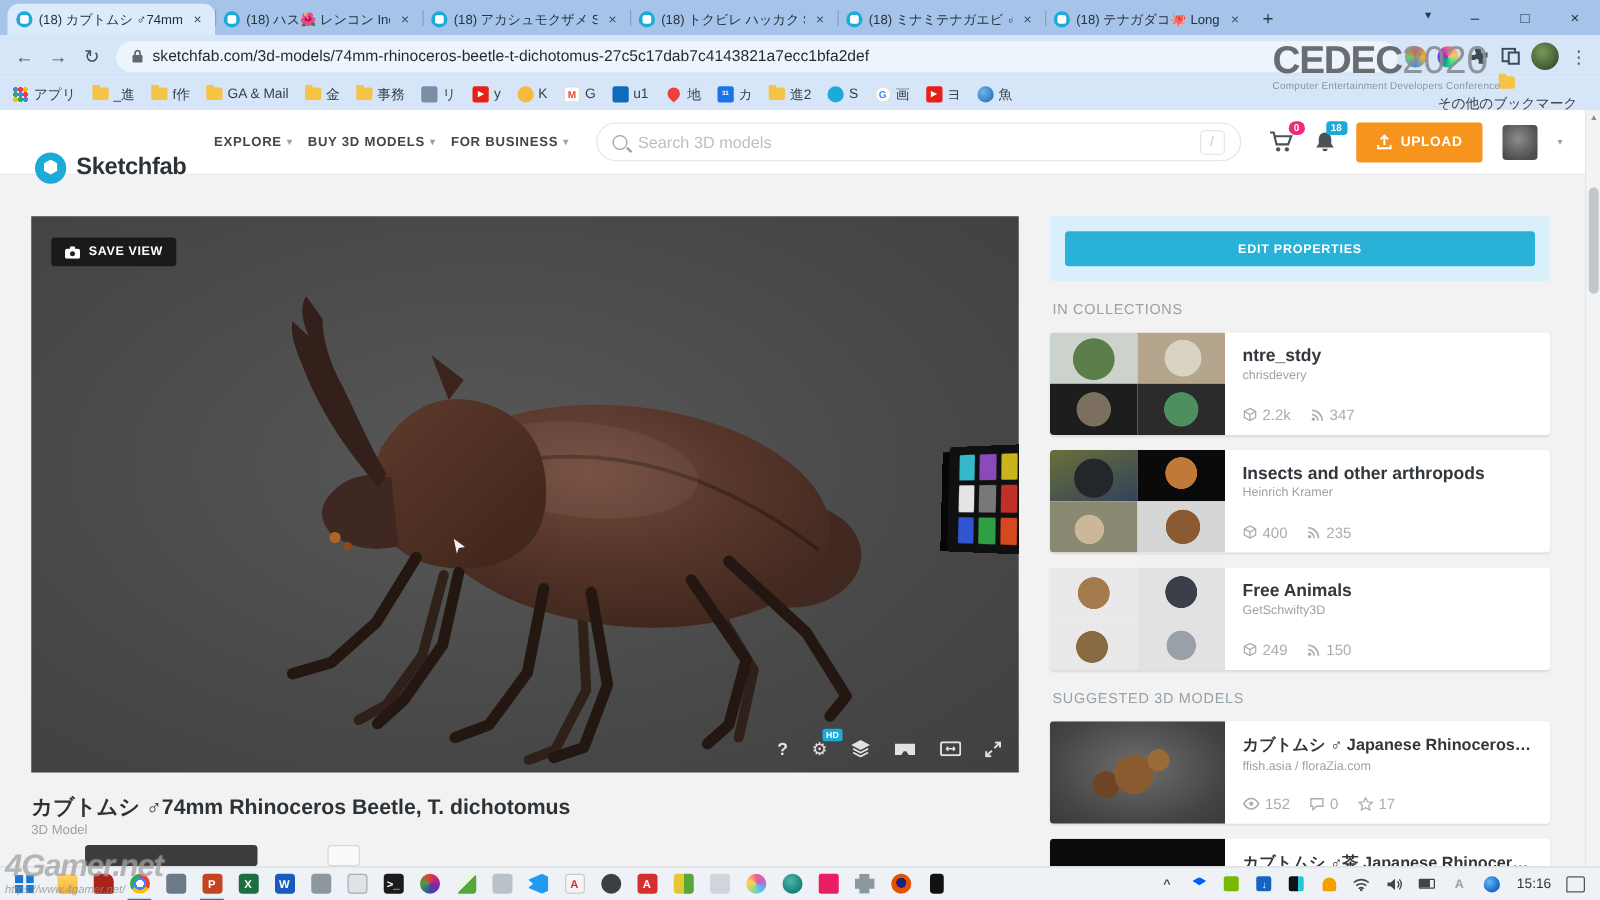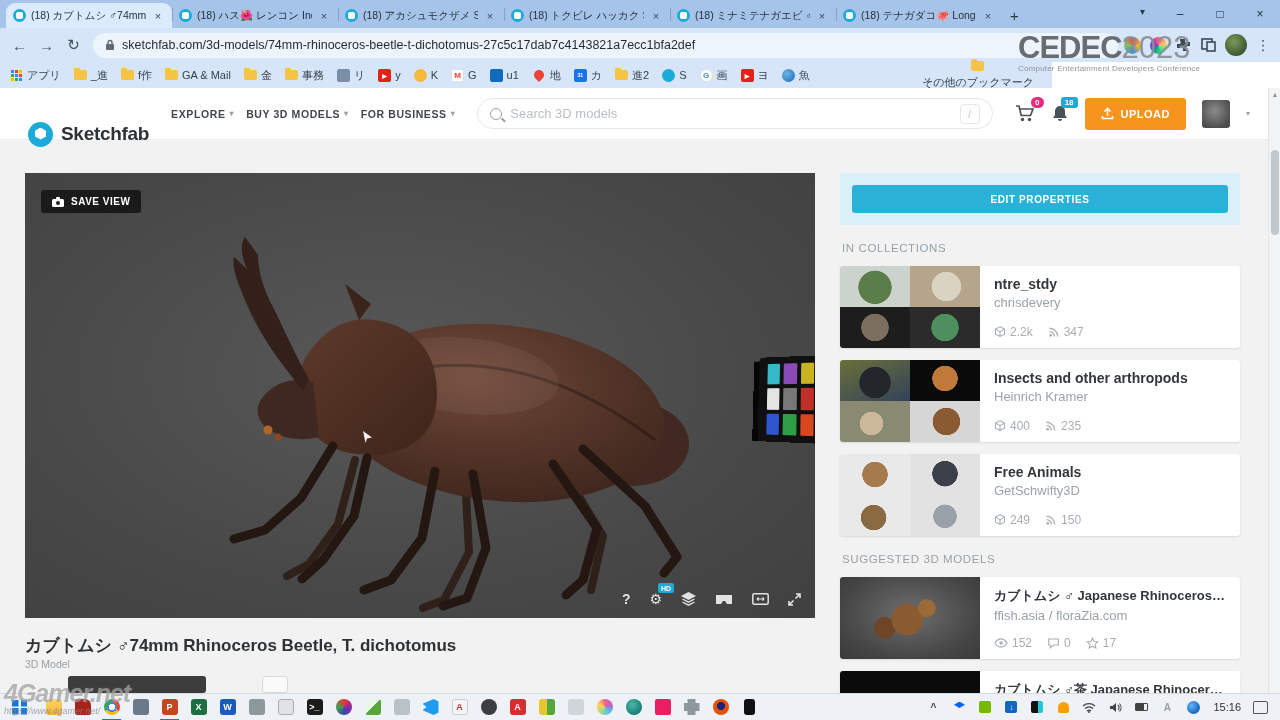--- a/index.html
+++ b/index.html
@@ -24,21 +24,21 @@
   .toolbar { position:absolute; top:28px; left:0; width:1280px; height:34px; background:#d7e5f8; display:flex; align-items:center; padding:0 6px; }
   .nav-btn { width:27px; text-align:center; font-size:15px; color:#43515c; }
   .urlbar { flex:1; height:25px; margin:0 6px; background:#eef4fc; border-radius:13px; display:flex; align-items:center; padding:0 12px; gap:7px; min-width:0; }
   .lock-ic { flex:none; }
   .url-input { border:none; outline:none; background:transparent; font-size:12.5px; color:#1f2a33; width:100%; font-family:"Liberation Sans",sans-serif; }
   .toolbar-right { display:flex; align-items:center; gap:9px; padding-right:4px; }
   .ext-ic { width:17px; height:17px; border-radius:50%; }
   .profile-ic { width:22px; height:22px; border-radius:50%; background:radial-gradient(circle at 40% 35%, #7a9a5a, #3e5a33 70%, #2c3f24); }
   .menu-dots { font-size:14px; color:#43515c; width:14px; text-align:center; }
 
-  .bookmarksbar { position:absolute; top:62px; left:0; width:1052px; height:26px; background:#d7e5f8; display:flex; align-items:center; gap:13px; padding:0 10px; font-size:11px; color:#35424c; }
+  .bookmarksbar { position:absolute; top:62px; left:0; width:1280px; height:26px; background:#d7e5f8; display:flex; align-items:center; gap:13px; padding:0 10px; font-size:11px; color:#35424c; }
   .bm { display:flex; align-items:center; gap:4px; white-space:nowrap; }
   .bm-ic { width:13px; height:13px; border-radius:2px; flex:none; display:flex; align-items:center; justify-content:center; font-size:8px; font-weight:bold; color:#fff; }
   .bm-folder { width:13px; height:10px; background:#f6c445; border-radius:1px 2px 2px 2px; position:relative; flex:none; }
   .bm-folder::before { content:""; position:absolute; top:-2px; left:0; width:6px; height:3px; background:#f6c445; border-radius:1px 1px 0 0; }
   .bm-apps { width:13px; height:13px; flex:none; background:
       radial-gradient(circle 2px at 2.5px 2.5px,#4285f4 98%,transparent),
       radial-gradient(circle 2px at 6.5px 2.5px,#ea4335 98%,transparent),
       radial-gradient(circle 2px at 10.5px 2.5px,#fbbc05 98%,transparent),
       radial-gradient(circle 2px at 2.5px 6.5px,#34a853 98%,transparent),
       radial-gradient(circle 2px at 6.5px 6.5px,#4285f4 98%,transparent),
@@ -97,21 +97,21 @@
   .sidebar { position:absolute; left:840px; top:85px; width:400px; }
   .edit-panel { background:#d9f0fa; border-radius:3px; padding:12px; display:flex; gap:6px; }
   .edit-btn { flex:1; height:28px; background:#29b1d7; color:#fff; border:none; border-radius:3px; font-size:10px; font-weight:bold; letter-spacing:.6px; font-family:"Liberation Sans",sans-serif; }
   .section-label { margin:17px 2px 0; font-size:11.5px; color:#97a1a8; letter-spacing:.6px; }
   .card { margin-top:12px; background:#fff; border-radius:3px; box-shadow:0 1px 2px rgba(0,0,0,.1); height:82px; display:flex; overflow:hidden; }
   .thumb-grid { width:140px; flex:none; display:grid; grid-template-columns:1fr 1fr; grid-template-rows:1fr 1fr; }
   .thumb-one { width:140px; flex:none; }
   .card-body { flex:1; padding:10px 14px; position:relative; min-width:0; }
   .card-name { font-size:14px; font-weight:bold; color:#32373c; white-space:nowrap; overflow:hidden; text-overflow:ellipsis; }
   .card-name.sm { font-size:13px; }
-  .card-author { font-size:13px; color:#9ba3a9; margin-top:3px; white-space:nowrap; overflow:hidden; }
+  .card-author { font-size:10px; color:#9ba3a9; margin-top:3px; white-space:nowrap; overflow:hidden; }
   .card-stats { position:absolute; left:14px; bottom:9px; display:flex; gap:15px; align-items:center; color:#a7aeb4; font-size:12px; }
   .stat { display:flex; align-items:center; gap:4px; }
   .stat svg { display:block; }
 
   
   .scrollbar { position:absolute; top:88px; right:0; width:12px; height:605px; background:#f2f3f5; border-left:1px solid #e3e5e8; }
   .scroll-up { position:absolute; top:3px; left:2px; width:8px; height:8px; color:#8a9096; font-size:7px; line-height:8px; text-align:center; }
   .scroll-thumb { position:absolute; top:62px; left:2px; width:8px; height:85px; background:#c2c7cc; border-radius:4px; }
 
   
@@ -278,21 +278,21 @@
       <span class="bm-ic" style="background:radial-gradient(circle at 35% 35%, #6fb3e8, #1b67b3);border-radius:50%;"></span>
       <span>魚</span>
     </span>
   <span class="bm bm-other">
       <span class="bm-folder"></span>
       <span>その他のブックマーク</span>
     </span>
 </div>
 
 <div class="cedec">
-  <div class="cedec-main"><span>CEDEC</span><span class="cedec-year">2023</span></div>
+  <div class="cedec-main"><span>CEDEC</span><span class="cedec-year">2020</span></div>
   <div class="cedec-sub">Computer Entertainment Developers Conference</div>
 </div>
 
 <div class="content">
 
   <div class="sf-header">
     <div class="sf-logo">
       <span class="sf-logo-mark"></span>
       <span class="sf-logo-name">Sketchfab</span>
     </div>

